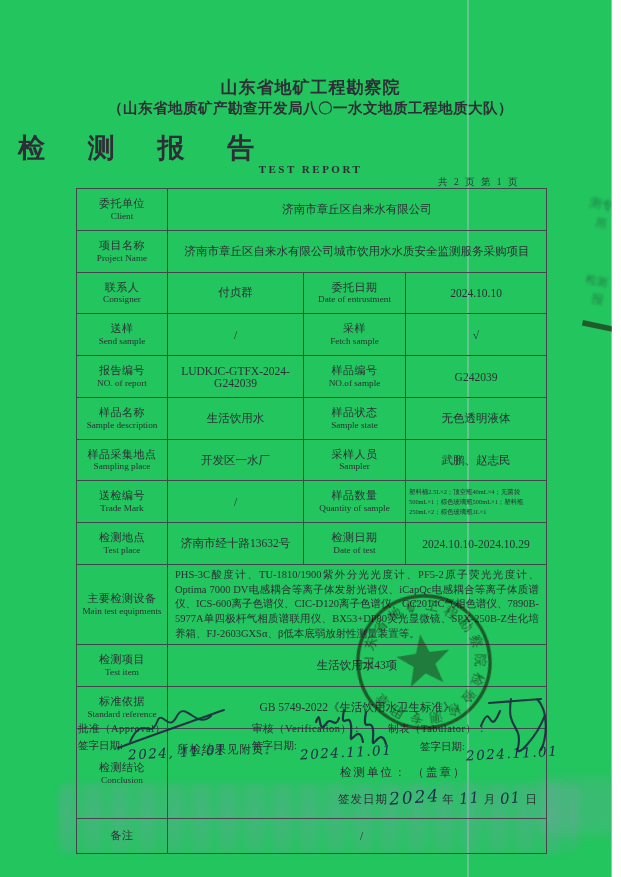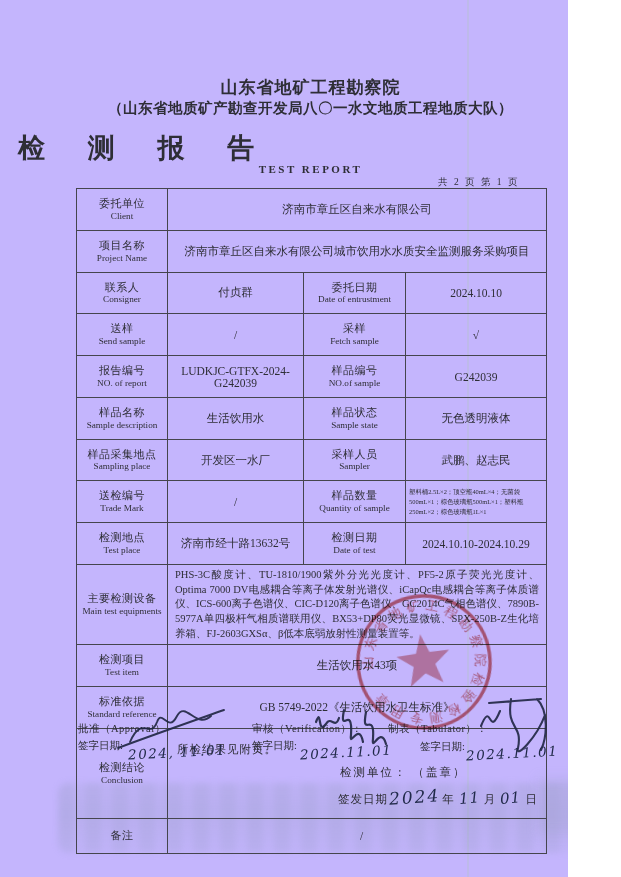--- a/index.html
+++ b/index.html
@@ -1,16 +1,16 @@
 <!DOCTYPE html>
 <html><head>
 <meta charset="utf-8">
 <style>
   html,body{margin:0;padding:0;background:#ffffff;}
-  .page{position:relative;width:568px;height:877px;background:#c4b5fd;overflow:hidden;
+  .page{position:relative;width:612px;height:877px;background:#22c55e;overflow:hidden;
         font-family:"Liberation Serif","DejaVu Serif",serif;color:#2e2e36;}
   .abs{position:absolute;}
   
   .org-name{left:0;top:76px;width:621px;text-align:center;font-size:17px;font-weight:bold;letter-spacing:1px;}
   .org-sub{left:0;top:99px;width:621px;text-align:center;font-size:14.5px;font-weight:bold;letter-spacing:.5px;}
   .title-cn{left:0;top:130px;width:621px;text-align:left;font-size:27px;font-weight:bold;letter-spacing:18px;text-indent:18px;}
   .title-en{left:0;top:163px;width:621px;text-align:center;font-size:11px;font-weight:bold;letter-spacing:2.5px;}
   .sheet-info{left:438px;top:169px;font-size:9.5px;letter-spacing:2px;margin-top:7px;}
   
   table.report{position:absolute;left:76px;top:188px;width:470px;border-collapse:collapse;table-layout:fixed;

